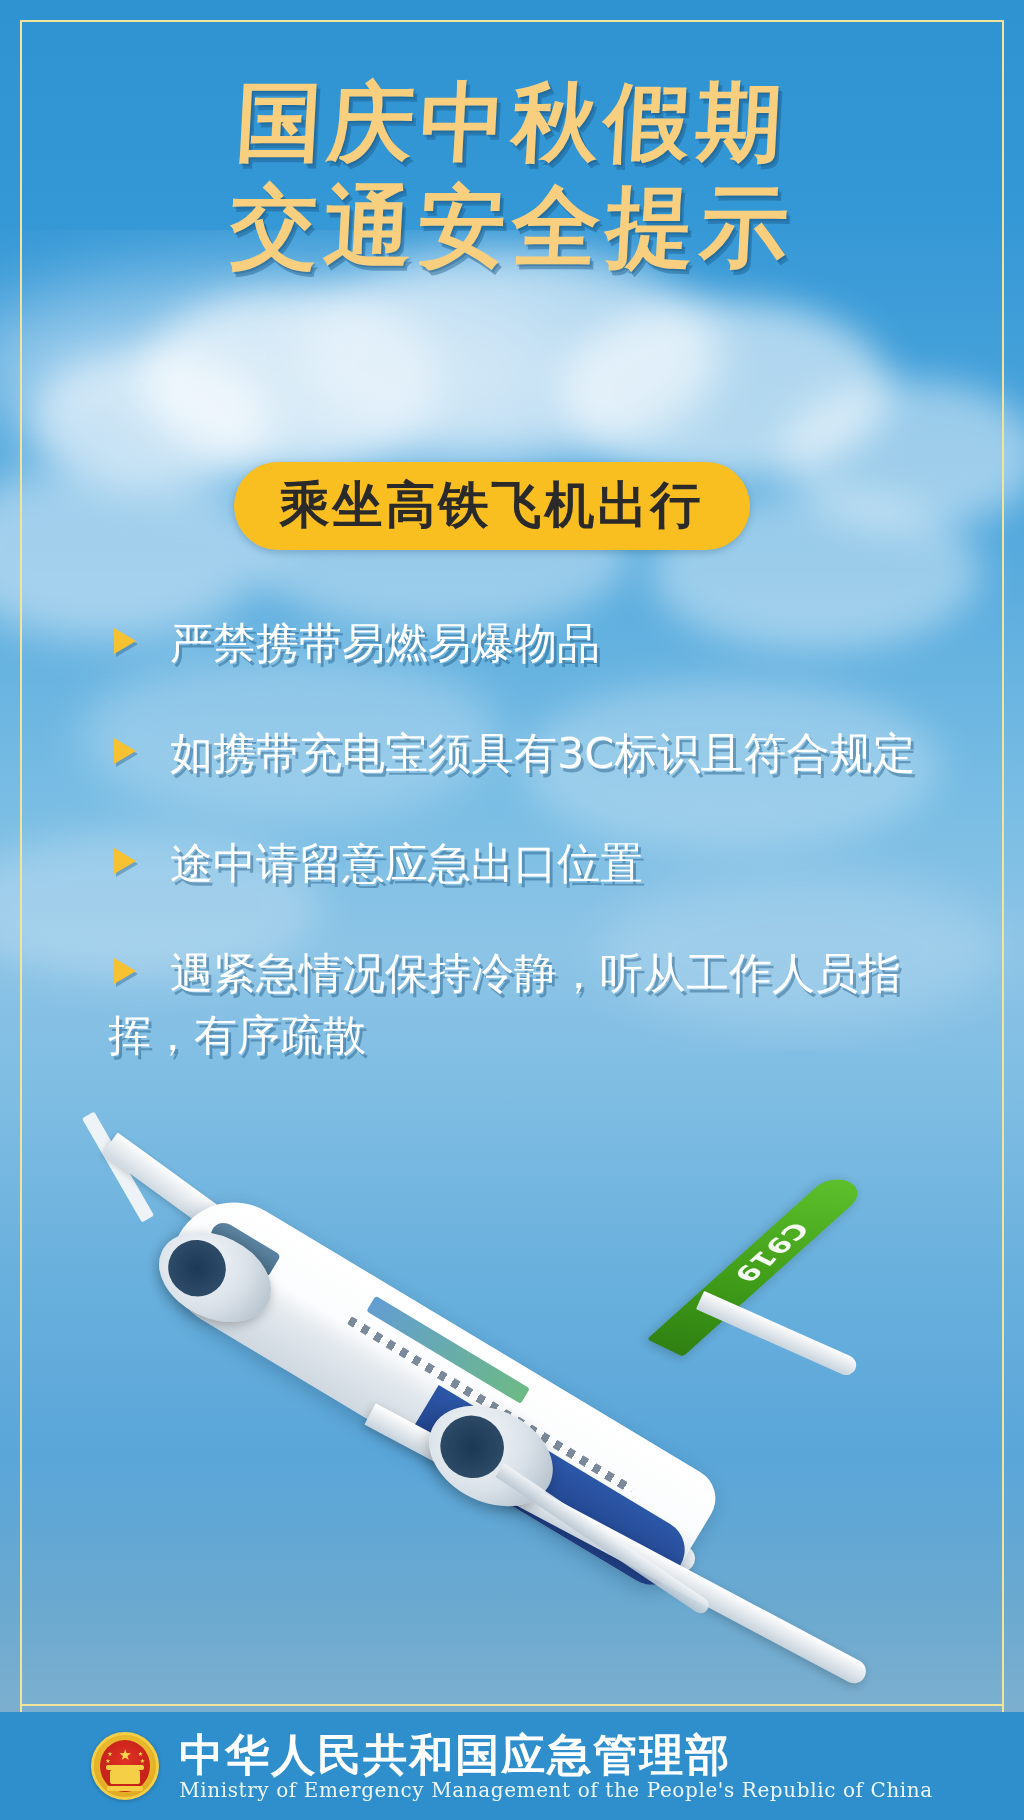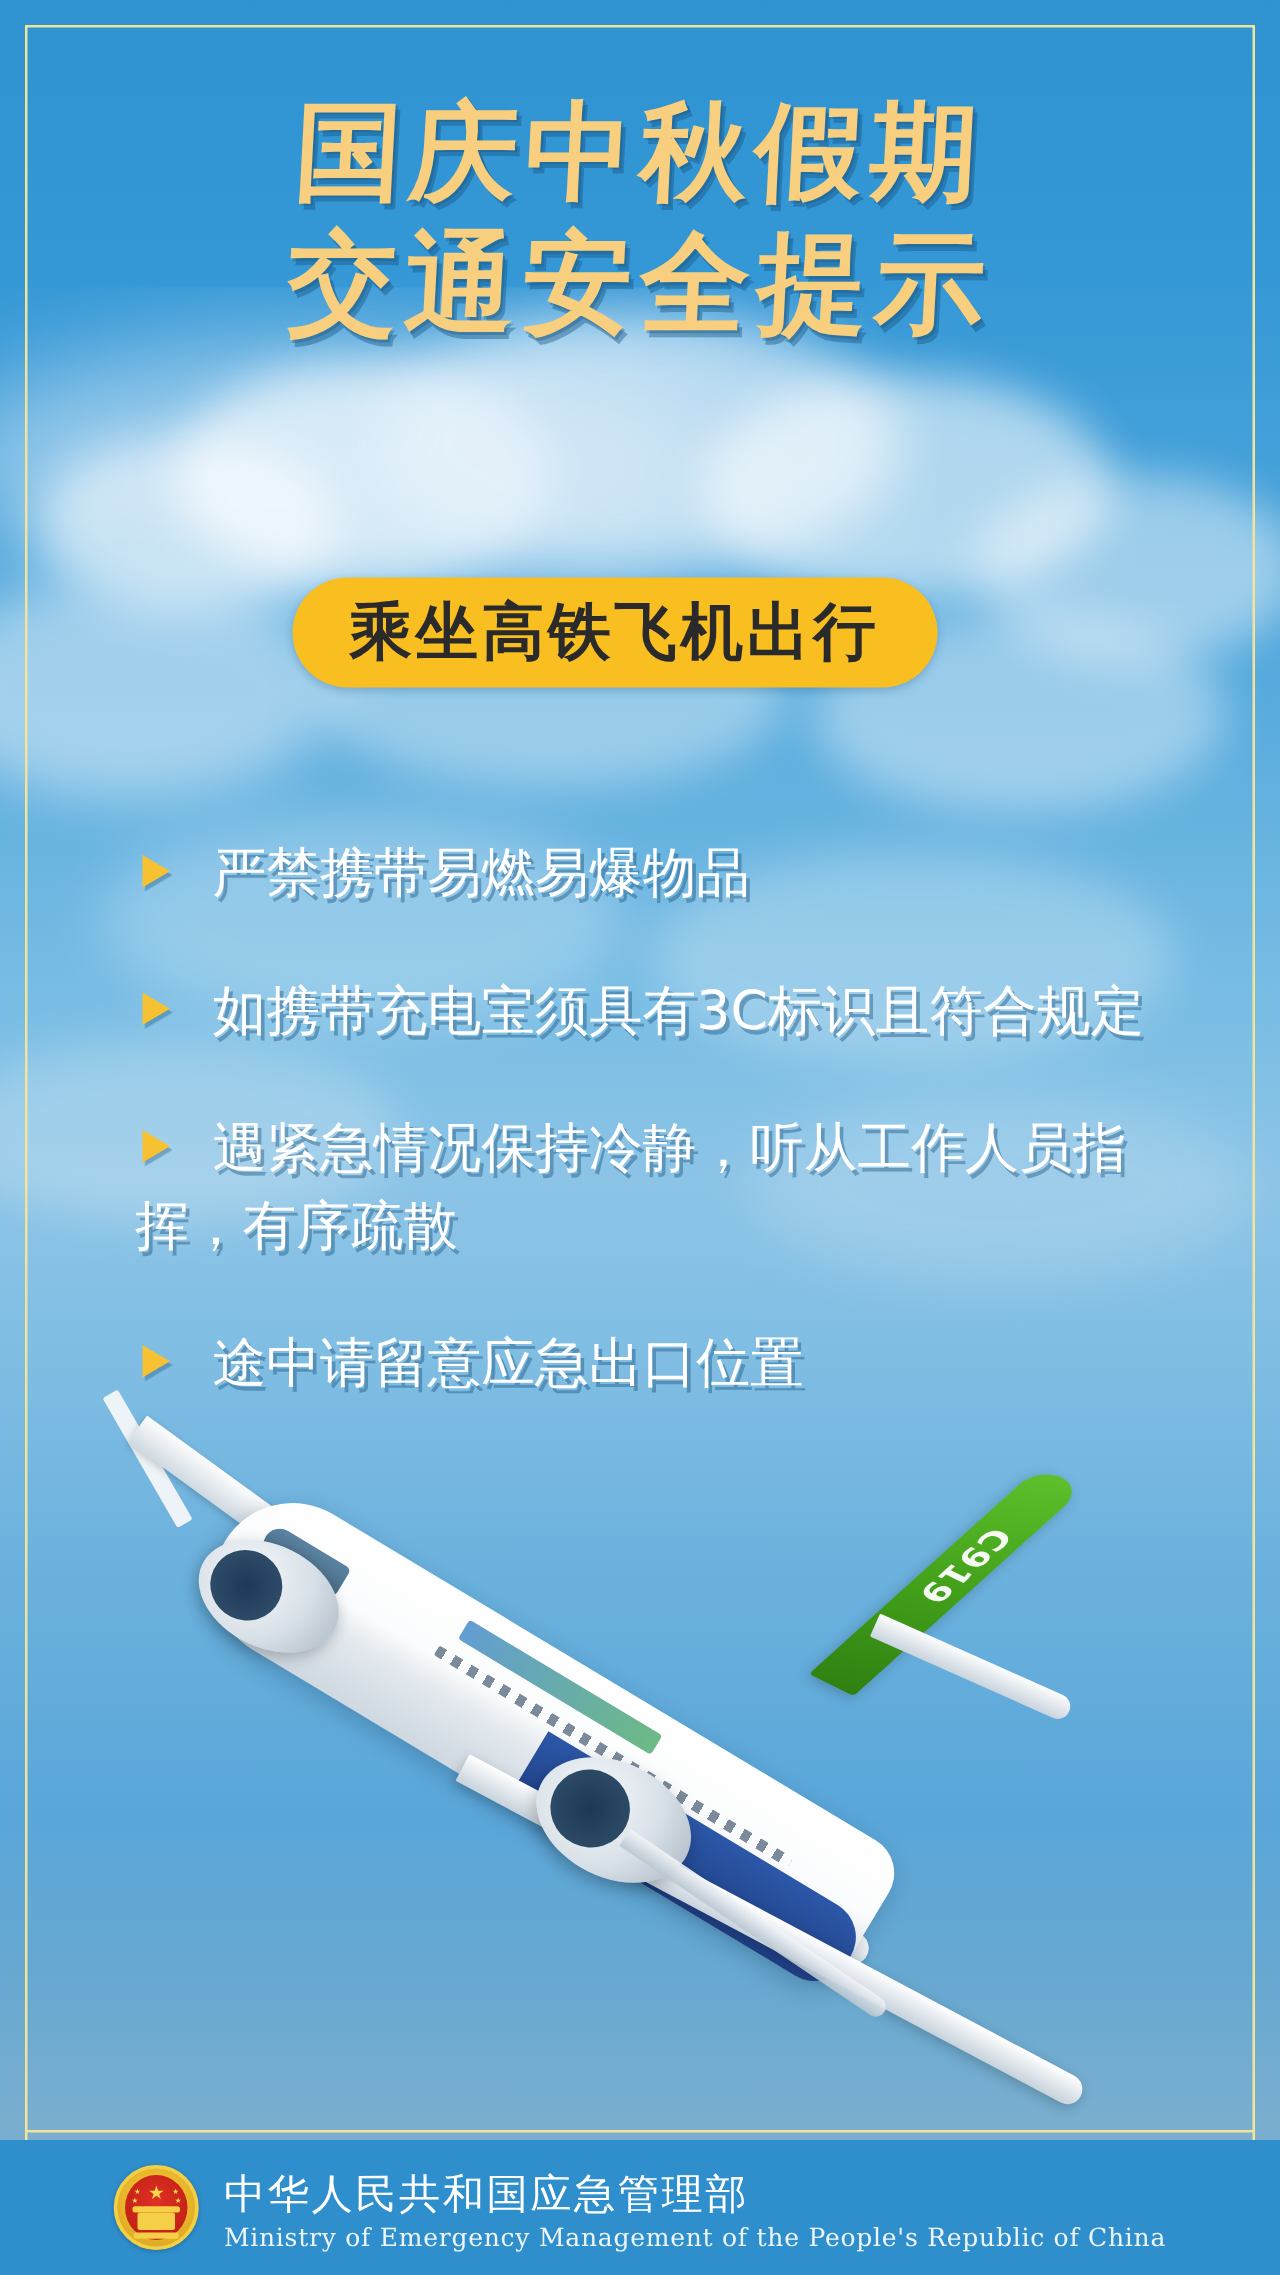--- a/index.html
+++ b/index.html
@@ -30,21 +30,21 @@
   
   .badgewrap{position:absolute;left:0;top:462px;width:983px;text-align:center;z-index:22;}
   .badge{display:inline-block;background:#f9bf21;border-radius:46px;
     padding:14px 46px 16px 46px;
     box-shadow:0 3px 7px rgba(20,70,110,.25);}
   .badge span{font-family:"DejaVu Sans","Liberation Sans",sans-serif;
     font-weight:bold;font-size:50px;letter-spacing:3px;color:#2a2a2a;line-height:58px;
     display:block;}
 
   
-  .list{position:absolute;left:108px;top:668px;width:840px;z-index:22;}
+  .list{position:absolute;left:108px;top:612px;width:840px;z-index:22;}
   .item{position:relative;margin-bottom:48px;}
   .tri{position:absolute;left:6px;top:16px;width:0;height:0;
     border-top:13px solid transparent;border-bottom:13px solid transparent;
     border-left:22px solid #f6c232;
     filter:drop-shadow(2px 3px 0 rgba(22,78,120,.35));}
   .itext{display:block;padding-left:0;margin-left:0;
     font-family:"DejaVu Sans","Liberation Sans",sans-serif;
     font-size:43px;line-height:62px;color:#ffffff;font-weight:500;
     text-indent:62px;
     text-shadow:3px 4px 0 rgba(23,77,120,.40);}
@@ -125,22 +125,22 @@
   .emblem .ministars{position:absolute;left:50%;top:14px;transform:translateX(-50%);
     width:40px;height:16px;}
   .emblem .ms{position:absolute;color:#ffd84d;font-size:6px;line-height:6px;}
   .emblem .gate{position:absolute;left:50%;bottom:13px;transform:translateX(-50%);
     width:30px;height:14px;background:#f5cf45;border-radius:2px;}
   .emblem .gate:before{content:"";position:absolute;left:-4px;top:-5px;width:38px;height:5px;
     background:#f5cf45;border-radius:2px;}
   .emblem .base{position:absolute;left:50%;bottom:6px;transform:translateX(-50%);
     width:36px;height:5px;background:#f5cf45;border-radius:2px;}
   .ftext{display:flex;flex-direction:column;gap:4px;}
-  .fcn{font-family:"DejaVu Sans","Liberation Sans",sans-serif;font-weight:normal;
-    font-size:33px;letter-spacing:2px;color:#ffffff;line-height:44px;}
+  .fcn{font-family:"DejaVu Sans","Liberation Sans",sans-serif;font-weight:bold;
+    font-size:44px;letter-spacing:2px;color:#ffffff;line-height:44px;}
   .fen{font-family:"DejaVu Serif","Liberation Serif",serif;
     font-size:20px;letter-spacing:.6px;color:#eef6fb;line-height:18px;}
 </style>
 </head>
 <body>
 
 <div class="poster">
 
   <div class="cloudlayer">
     <div class="haze" style="left:-40px;top:40px;width:620px;height:200px;opacity:.55;"></div>
@@ -173,25 +173,25 @@
     <div class="item">
       <span class="tri"></span>
       <span class="itext">严禁携带易燃易爆物品</span>
     </div>
     <div class="item">
       <span class="tri"></span>
       <span class="itext">如携带充电宝须具有3C标识且符合规定</span>
     </div>
     <div class="item">
       <span class="tri"></span>
+      <span class="itext">途中请留意应急出口位置</span>
+    </div>
+    <div class="item">
+      <span class="tri"></span>
       <span class="itext">遇紧急情况保持冷静，听从工作人员指挥，有序疏散</span>
-    </div>
-    <div class="item">
-      <span class="tri"></span>
-      <span class="itext">途中请留意应急出口位置</span>
     </div>
   </div>
 
   <div class="plane">
     <div class="pw wing-tip1"></div>
     <div class="pw wing-main"></div>
     <div class="pw fuselage">
       <span class="cockpit"></span>
       <span class="logostripe"></span>
       <span class="windows"></span>

